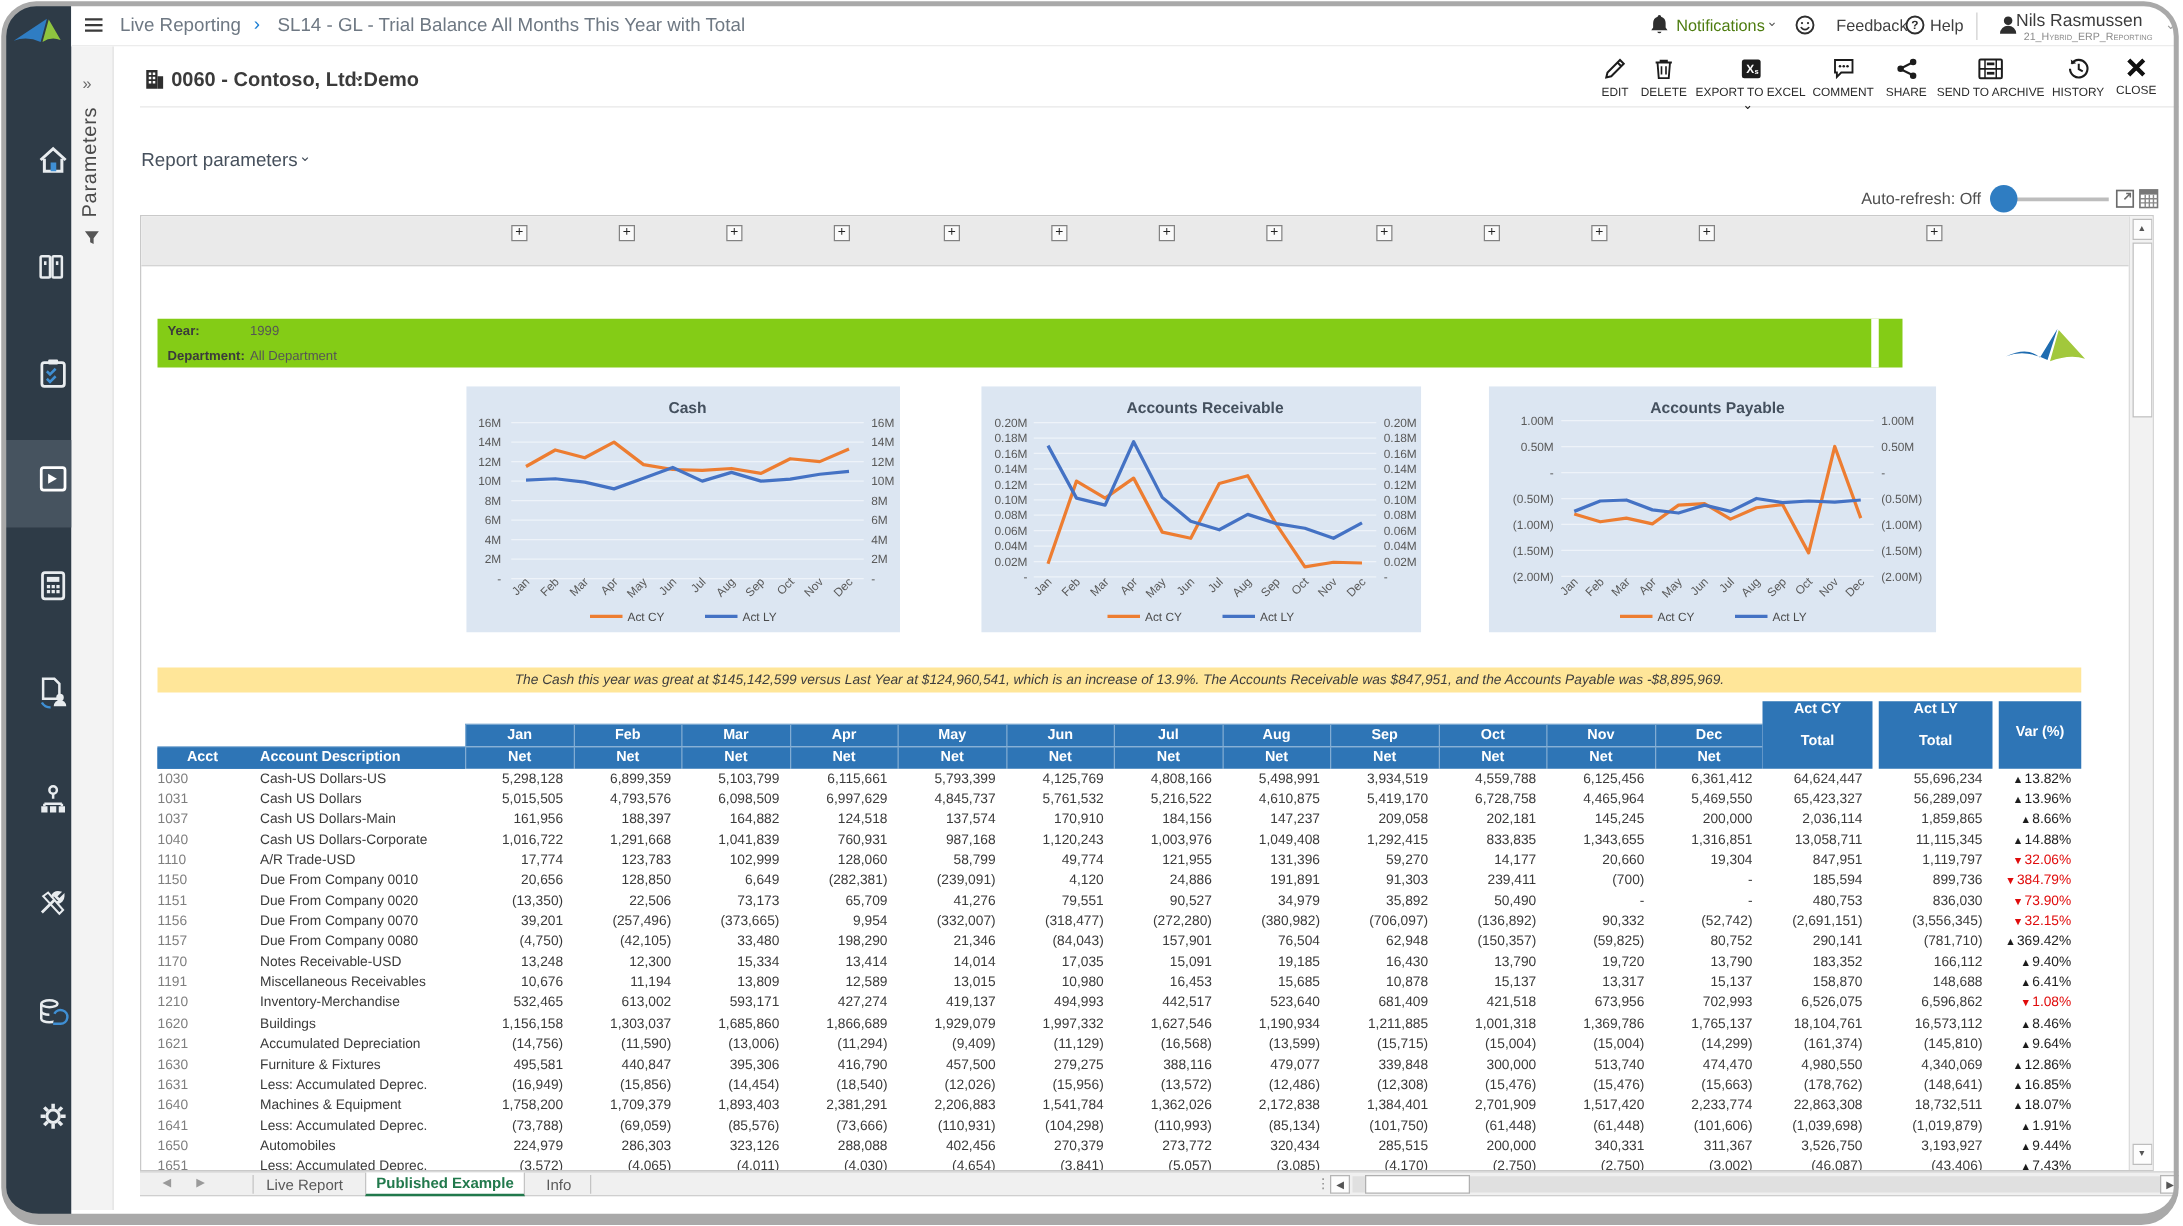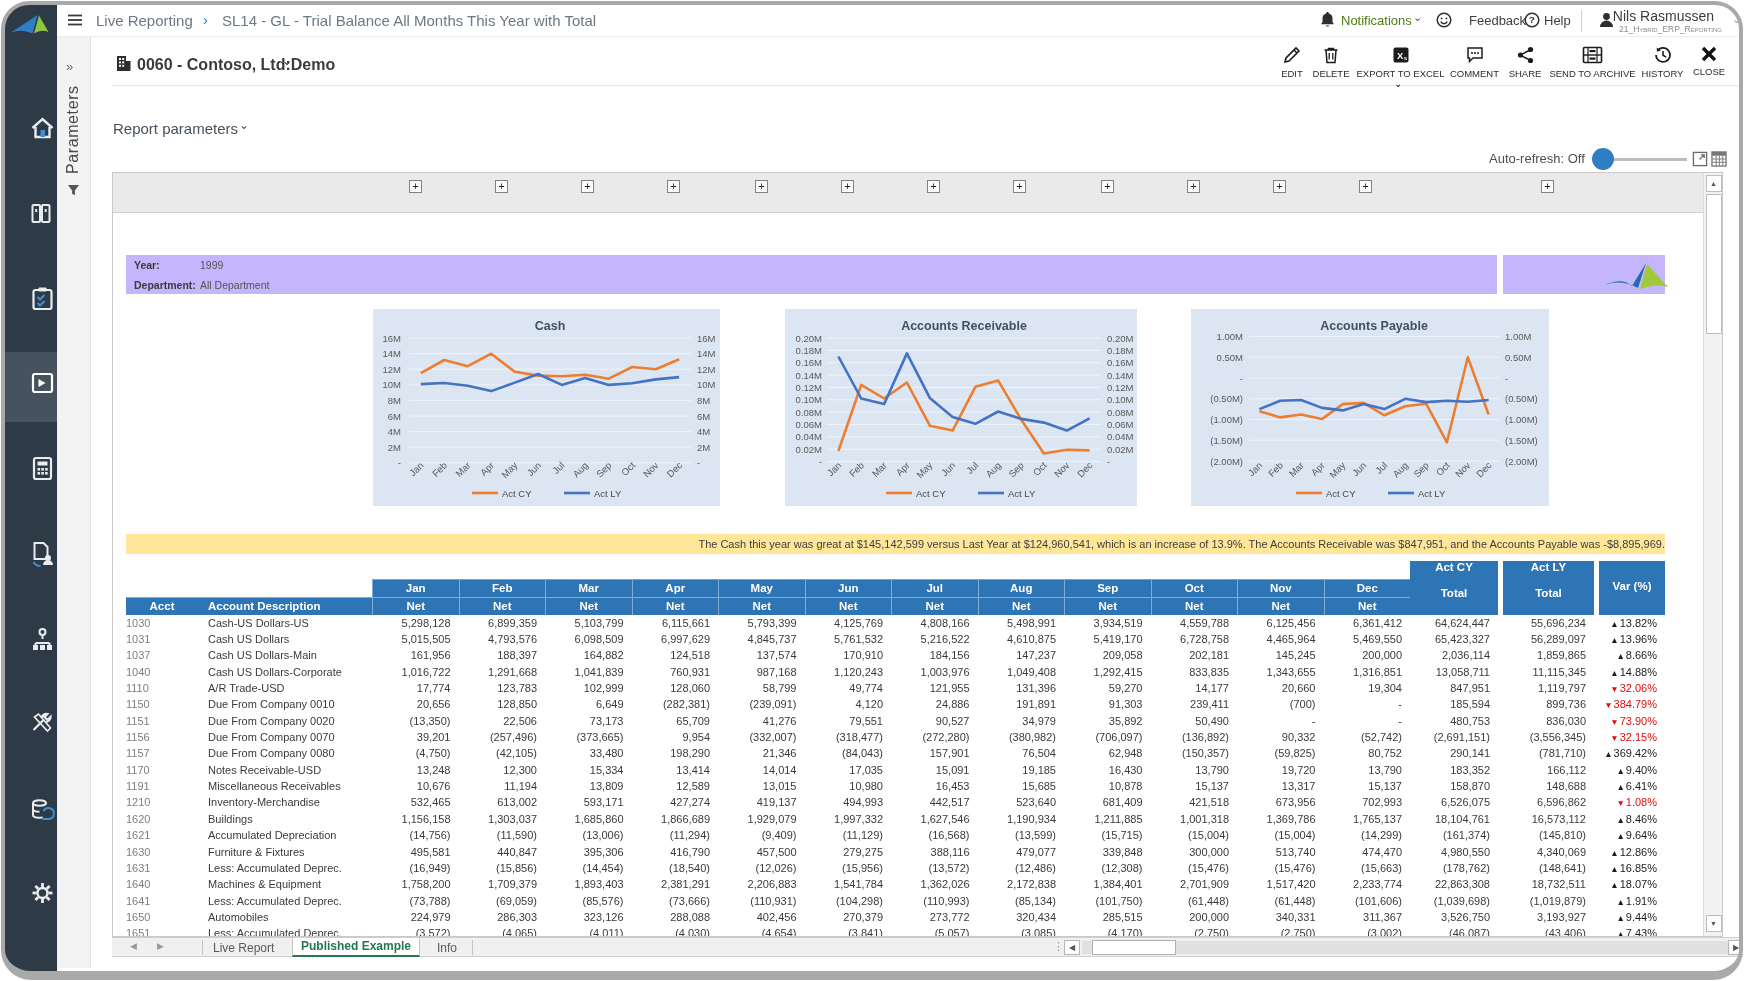--- a/index.html
+++ b/index.html
@@ -255,21 +255,21 @@
       <div class="plus" style="left:1074px">+</div>
       <div class="plus" style="left:1160px">+</div>
       <div class="plus" style="left:1246px">+</div>
       <div class="plus" style="left:1428px">+</div>
     </div>
 <div class="abs" style="left:1590px;top:0;width:20px;height:765px;background:#f2f2f2;border-left:1px solid #dcdcdc">
 <div class="abs" style="left:1.5px;top:2px;width:16px;height:17px;background:#fdfdfd;border:1px solid #bdbdbd;text-align:center;font-size:7px;color:#555;line-height:16px">▲</div>
 <div class="abs" style="left:1.5px;top:21px;width:16px;height:140px;background:#fff;border:1px solid #bdbdbd"></div>
 <div class="abs" style="left:1.5px;top:742px;width:16px;height:17px;background:#fdfdfd;border:1px solid #bdbdbd;text-align:center;font-size:7px;color:#555;line-height:16px">▼</div>
 </div>
-<div class="abs" style="left:13px;top:82px;width:1539px;height:39px;background:#c4b5fd">
+<div class="abs" style="left:13px;top:82px;width:1396px;height:39px;background:#84cc16">
 <div class="abs" style="left:1371px;top:0;width:6px;height:100%;background:#fff"></div>
 <span class="abs" style="left:8px;top:4px;font-size:10.5px;font-weight:bold;color:#3b3b3b">Year:</span>
 <span class="abs" style="left:74px;top:4px;font-size:10.5px;color:#555">1999</span>
 <span class="abs" style="left:8px;top:23.5px;font-size:10.5px;font-weight:bold;color:#3b3b3b">Department:</span>
 <span class="abs" style="left:74px;top:23.5px;font-size:10.5px;color:#555">All Department</span>
 <svg class="abs" style="left:1476px;top:4px" width="70" height="32" viewBox="0 0 70 32">
         <path d="M3 26 Q20 18 30 27 L44 4 L36 29 Q18 20 3 26 Z" fill="#1f6cb0"></path>
         <path d="M45 5 L66 28 Q54 24 38 30 Z" fill="#a2c83c"></path>
       </svg>
 </div>
@@ -419,21 +419,21 @@
         <text x="280.2" y="157" font-size="9.5" fill="#595959" text-anchor="end" font-family="Liberation Sans, sans-serif" transform="rotate(-45 280.2 157)">Nov</text>
         <text x="301.1" y="157" font-size="9.5" fill="#595959" text-anchor="end" font-family="Liberation Sans, sans-serif" transform="rotate(-45 301.1 157)">Dec</text>
         <polyline points="68.4,102.2 89.2,108.4 110.1,105.5 130.9,110.1 151.8,95.1 172.6,93.9 193.4,106.3 214.2,97.2 235.1,94.7 255.9,133.3 276.8,48.2 297.6,105.5" fill="none" stroke="#ED7D31" stroke-width="2.6" stroke-linejoin="round"></polyline>
         <polyline points="68.4,100.1 89.2,91.8 110.1,91.0 130.9,98.9 151.8,101.4 172.6,95.1 193.4,100.1 214.2,89.8 235.1,93.1 255.9,91.8 276.8,92.7 297.6,91.0" fill="none" stroke="#4472C4" stroke-width="2.6" stroke-linejoin="round"></polyline>
         <line x1="105.0" y1="184" x2="131.0" y2="184" stroke="#ED7D31" stroke-width="2.6"></line>
         <text x="135.0" y="187.5" font-size="9.5" fill="#4a4a4a" font-family="Liberation Sans, sans-serif">Act CY</text>
         <line x1="197.0" y1="184" x2="223.0" y2="184" stroke="#4472C4" stroke-width="2.6"></line>
         <text x="227.0" y="187.5" font-size="9.5" fill="#4a4a4a" font-family="Liberation Sans, sans-serif">Act LY</text>
       </svg>
     </div>
-<div class="abs" style="left:13px;top:361px;width:1539px;height:20px;background:#ffe699;text-align:right;font-size:11px;color:#3d3d3d;line-height:20px">The Cash this year was great at $145,142,599 versus Last Year at $124,960,541, which is an increase of 13.9%. The Accounts Receivable was $847,951, and the Accounts Payable was -$8,895,969.</div>
+<div class="abs" style="left:13px;top:361px;width:1539px;height:20px;background:#ffe699;text-align:center;font-size:11px;font-style:italic;color:#3d3d3d;line-height:20px">The Cash this year was great at $145,142,599 versus Last Year at $124,960,541, which is an increase of 13.9%. The Accounts Receivable was $847,951, and the Accounts Payable was -$8,895,969.</div>
 <div class="abs" style="left:259px;top:406px;width:1038px;height:18px;background:#2E75B6;border-top:1px solid rgba(255,255,255,.35)">
       <div class="mcell" style="left:0.0px;width:86.5px">Jan</div>
       <div class="mcell" style="left:86.5px;width:86.5px">Feb</div>
       <div class="mcell" style="left:173.0px;width:86.5px">Mar</div>
       <div class="mcell" style="left:259.5px;width:86.5px">Apr</div>
       <div class="mcell" style="left:346.0px;width:86.5px">May</div>
       <div class="mcell" style="left:432.5px;width:86.5px">Jun</div>
       <div class="mcell" style="left:519.0px;width:86.5px">Jul</div>
       <div class="mcell" style="left:605.5px;width:86.5px">Aug</div>
       <div class="mcell" style="left:692.0px;width:86.5px">Sep</div>

